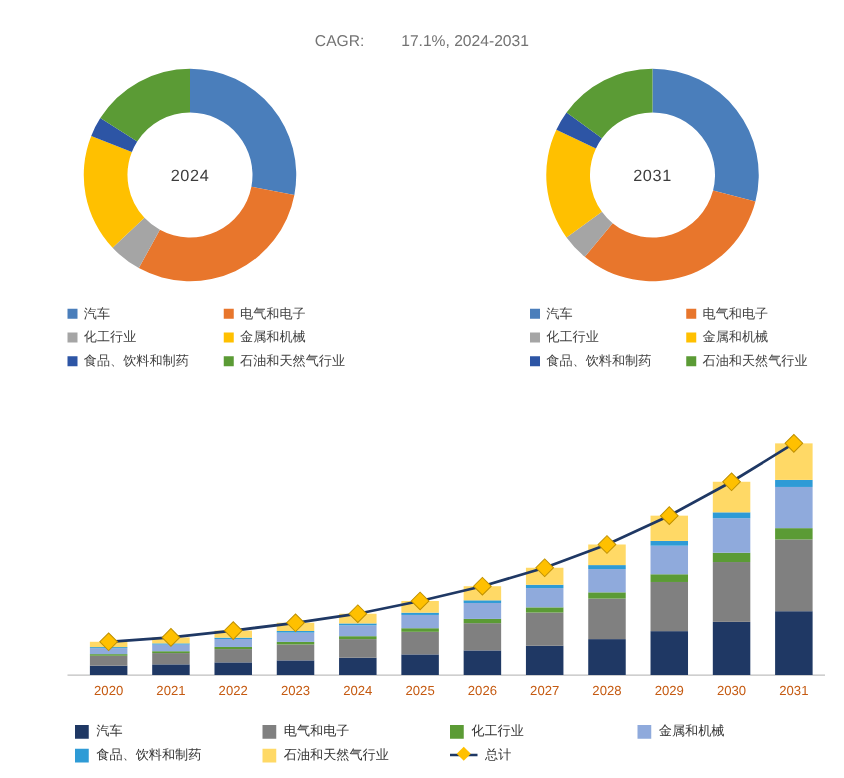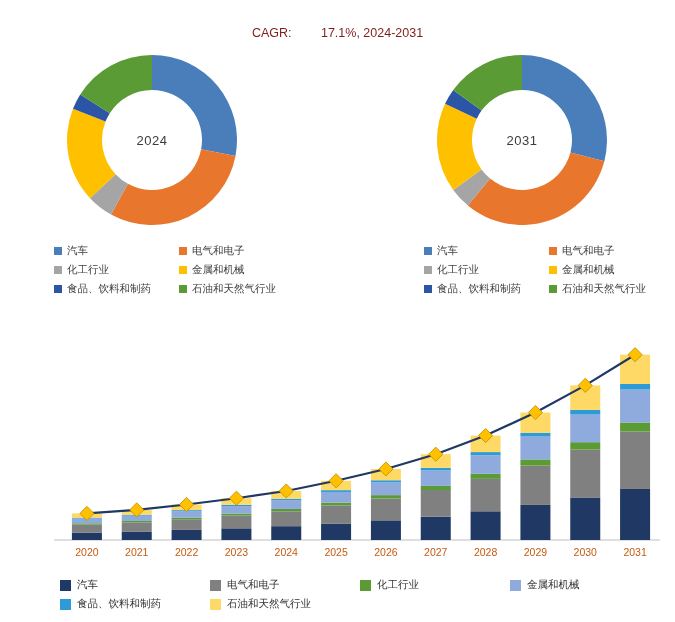--- a/index.html
+++ b/index.html
@@ -6,21 +6,21 @@
   body{
     width:675px;height:622px;
     background:#ffffff;
     font-family:"Liberation Sans", sans-serif;
     color:#000;
     position:relative;
     overflow:hidden;
   }
   .title{
     position:absolute;top:26px;left:0;width:675px;
-    text-align:center;font-size:12.5px;color:#7f1d1d;
+    text-align:center;font-size:12.5px;color:#737373;
   }
   .title .cagr-label{letter-spacing:0px;}
   .title .cagr-val{margin-left:26px;}
 
   
   .donut-block{position:absolute;}
   .donut-wrap{position:relative;}
   .donut-center{
     position:absolute;left:0;top:0;width:100%;height:100%;
     display:flex;align-items:center;justify-content:center;
@@ -273,14 +273,18 @@
     </div>
     <div class="bl-row">
       <div class="bl-item">
         <span class="bl-sw" style="background: rgb(46, 155, 214);"></span>
         <span>食品、饮料和制药</span>
       </div>
       <div class="bl-item">
         <span class="bl-sw" style="background: rgb(255, 217, 102);"></span>
         <span>石油和天然气行业</span>
       </div>
+      <div class="bl-item">
+        <span class="bl-sw line"></span>
+        <span>总计</span>
+      </div>
     </div>
   </div>
 
 </body></html>

